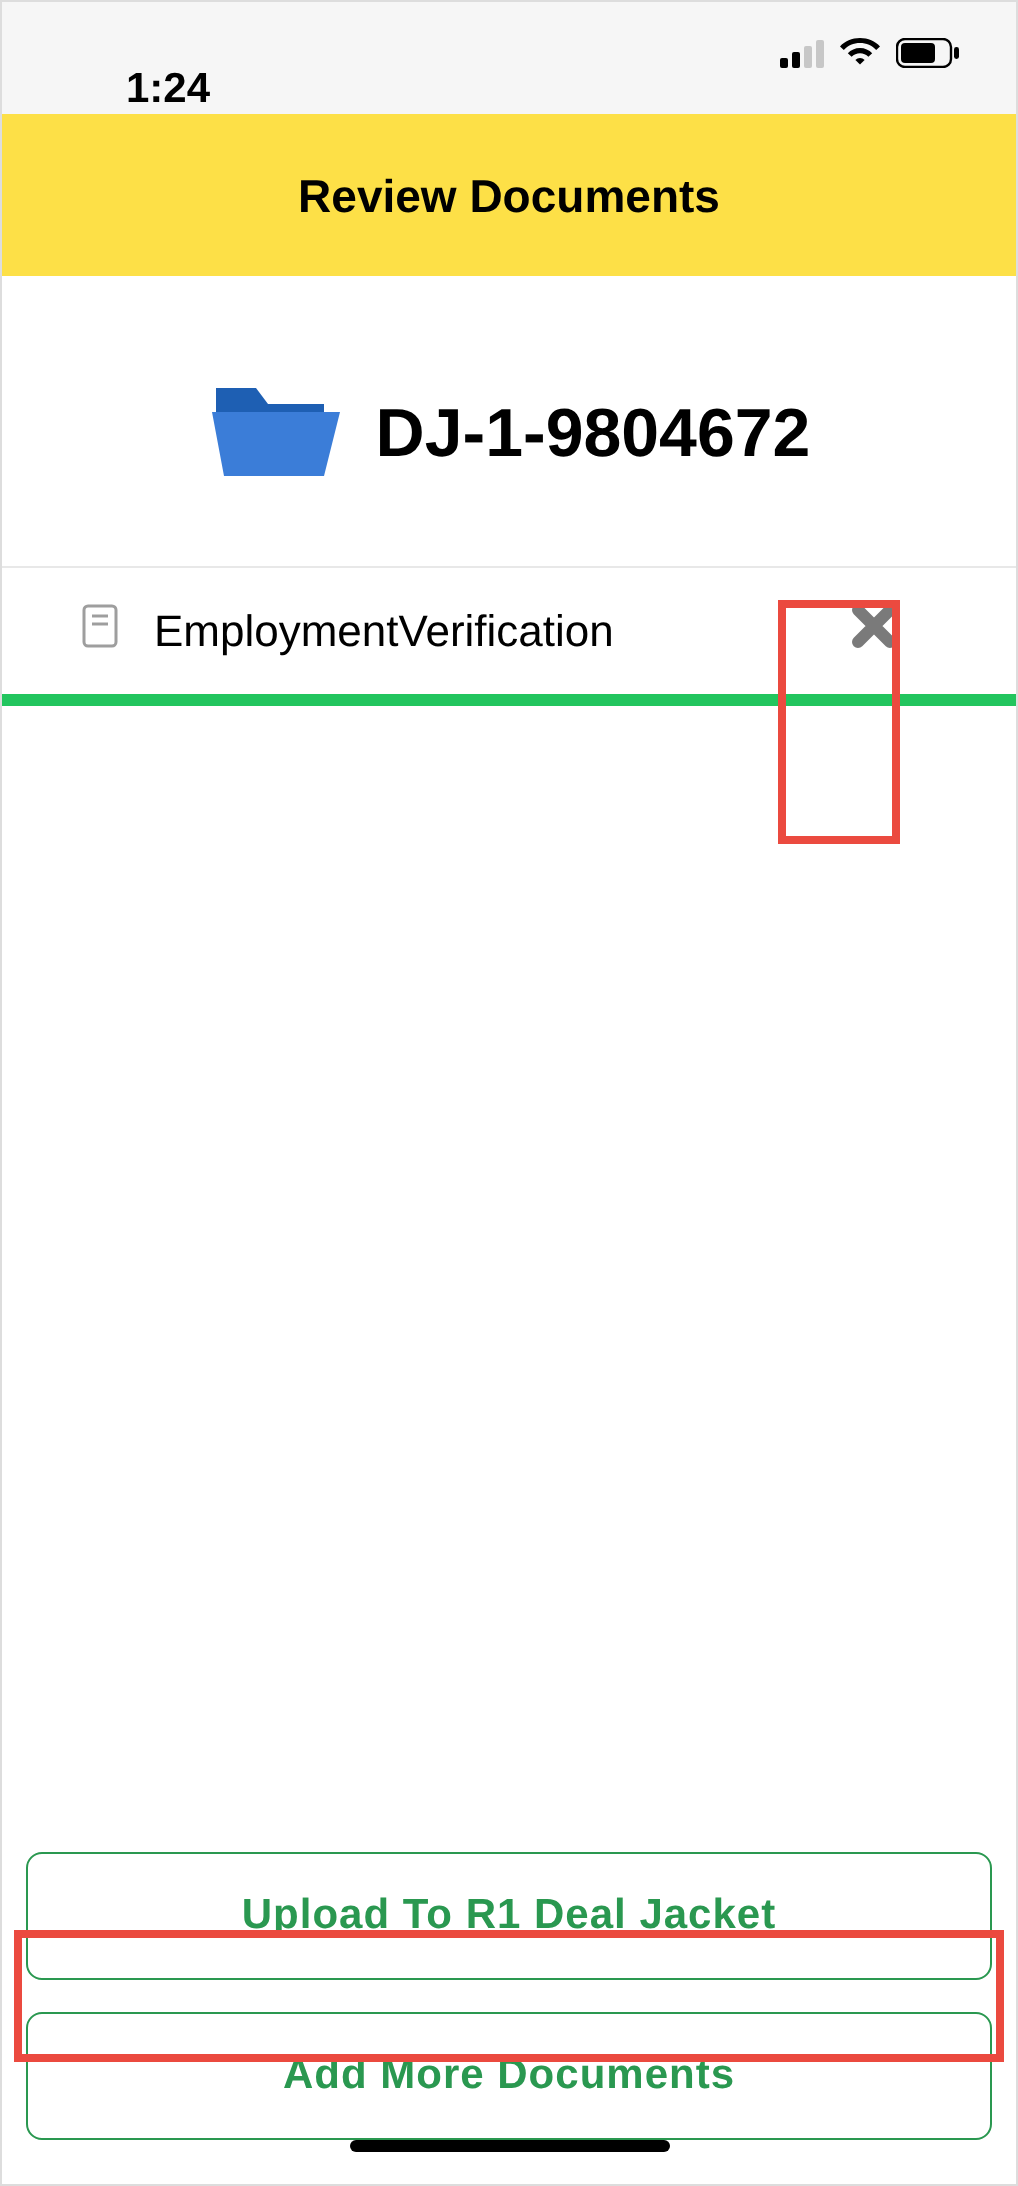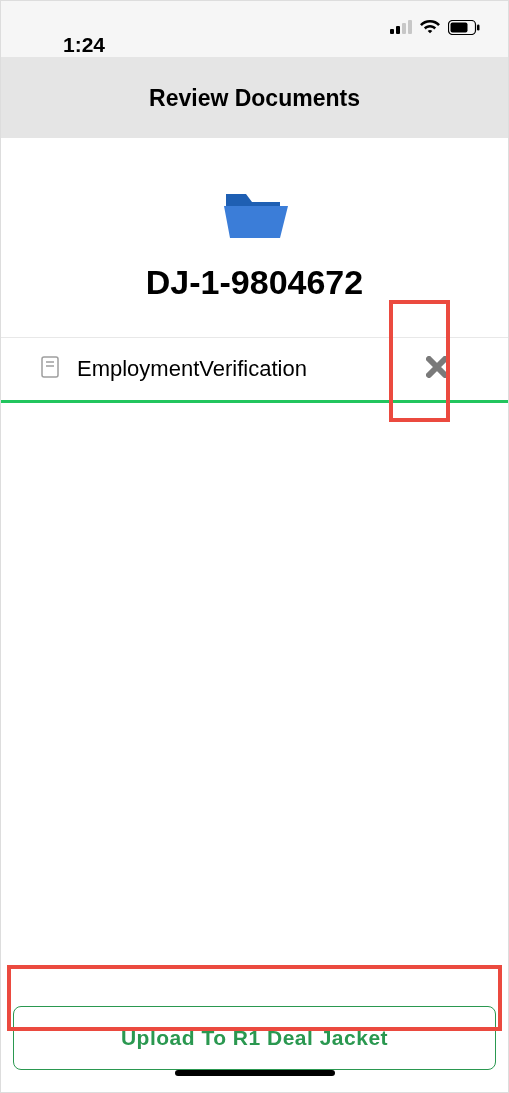--- a/index.html
+++ b/index.html
@@ -33,21 +33,21 @@
       margin-top: 32px;
     }
     .status-icons {
       display: flex;
       align-items: center;
       gap: 8px;
     }
     
     
     .header {
-      background: #e5e5e5;
+      background: #fde047;
       padding: 28px 0 26px 0;
       text-align: center;
     }
     .header-title {
       font-size: 23px;
       font-weight: 700;
       color: #000;
     }
     
     
@@ -56,42 +56,41 @@
       padding-top: 50px;
     }
     
     
     .folder-section {
       display: flex;
       align-items: center;
       justify-content: center;
       gap: 18px;
       padding: 0 40px 36px 40px;
-      flex-direction: column;
     }
     .folder-icon {
       flex-shrink: 0;
     }
     .folder-label {
       font-size: 34px;
       font-weight: 800;
       color: #000;
       line-height: 1.1;
       word-break: break-word;
     }
     
     
     .doc-list {
       border-top: 1px solid #e8e8e8;
     }
     .doc-row {
       display: flex;
       align-items: center;
       padding: 18px 20px 18px 40px;
-      border-bottom: 3px solid #22c55e;
+      border-bottom: 6px solid #22c55e;
       position: relative;
     }
     .doc-icon {
       margin-right: 18px;
       flex-shrink: 0;
     }
     .doc-name {
       font-size: 22px;
       color: #000;
       flex: 1;
@@ -228,14 +227,15 @@
       </span>
     </div>
   </div>
 </div>
 
 <div class="highlight-delete"></div>
 <div class="highlight-add"></div>
 
 <div class="button-area">
   <button class="btn">Upload To R1 Deal Jacket</button>
+  <button class="btn">Add More Documents</button>
   <div class="home-indicator"></div>
 </div>
 
 </body></html>

